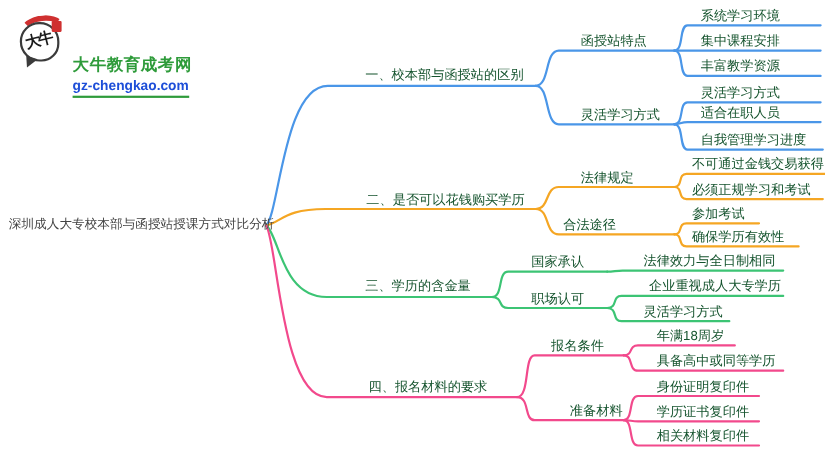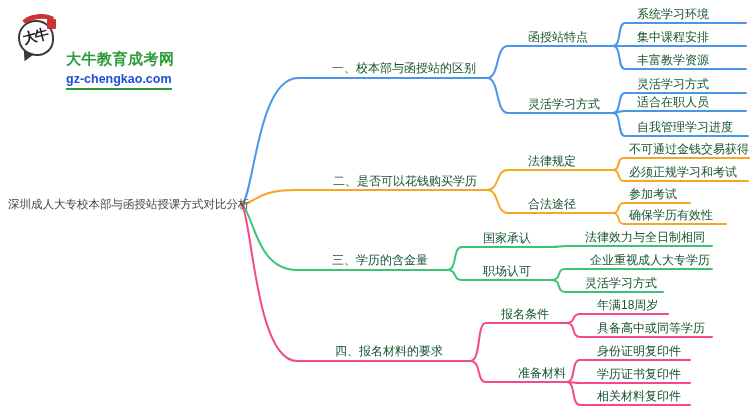--- a/index.html
+++ b/index.html
@@ -111,21 +111,21 @@
   <div class="lbl" style="left:637px;top:53px">丰富教学资源</div>
   <div class="lbl" style="left:528px;top:97px">灵活学习方式</div>
   <div class="lbl" style="left:637px;top:77px">灵活学习方式</div>
   <div class="lbl" style="left:637px;top:95px">适合在职人员</div>
   <div class="lbl" style="left:637px;top:120px">自我管理学习进度</div>
 
   <div class="lbl" style="left:333px;top:174px">二、是否可以花钱购买学历</div>
   <div class="lbl" style="left:528px;top:154px">法律规定</div>
   <div class="lbl" style="left:629px;top:142px">不可通过金钱交易获得</div>
   <div class="lbl" style="left:629px;top:165px">必须正规学习和考试</div>
-  <div class="lbl" style="left:528px;top:197px">合法途径</div>
+  <div class="lbl" style="left:512px;top:197px">合法途径</div>
   <div class="lbl" style="left:629px;top:187px">参加考试</div>
   <div class="lbl" style="left:629px;top:208px">确保学历有效性</div>
 
   <div class="lbl" style="left:332px;top:253px">三、学历的含金量</div>
   <div class="lbl" style="left:483px;top:231px">国家承认</div>
   <div class="lbl" style="left:585px;top:230px">法律效力与全日制相同</div>
   <div class="lbl" style="left:483px;top:264px">职场认可</div>
   <div class="lbl" style="left:590px;top:253px">企业重视成人大专学历</div>
   <div class="lbl" style="left:585px;top:276px">灵活学习方式</div>
 

